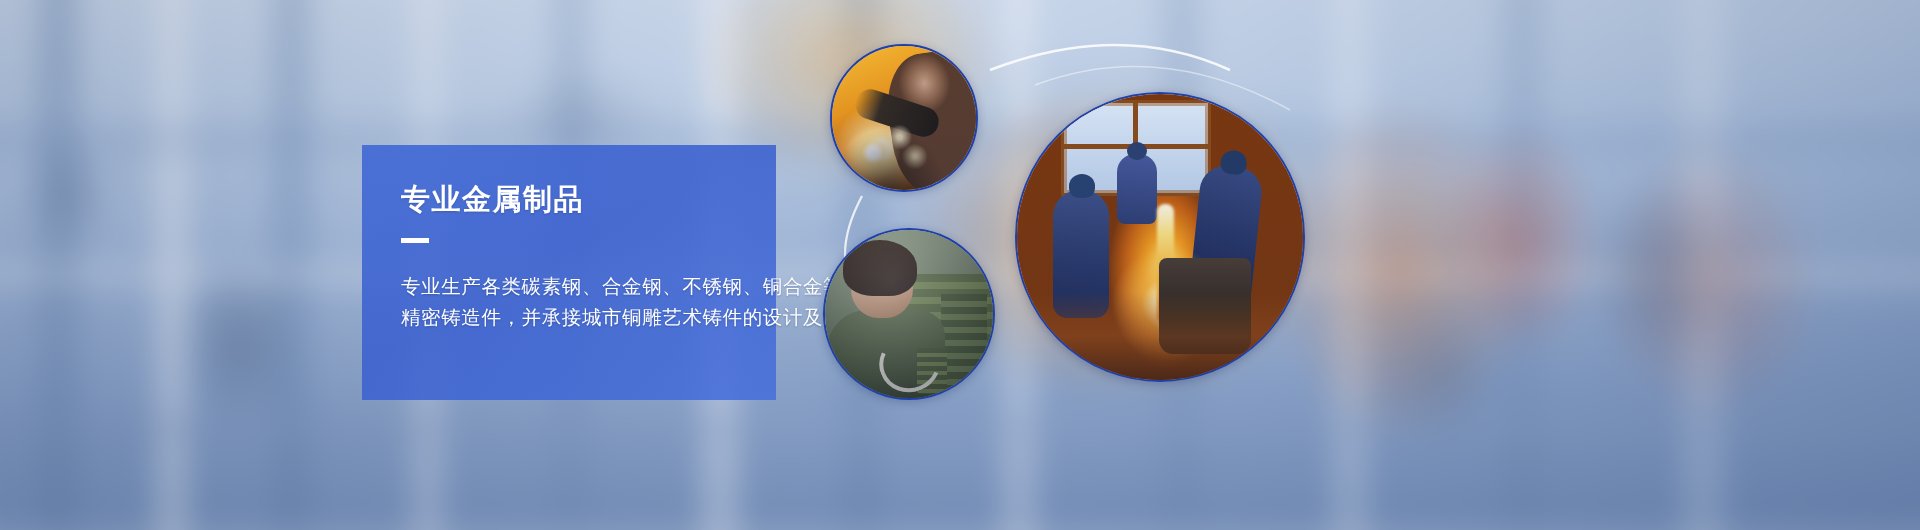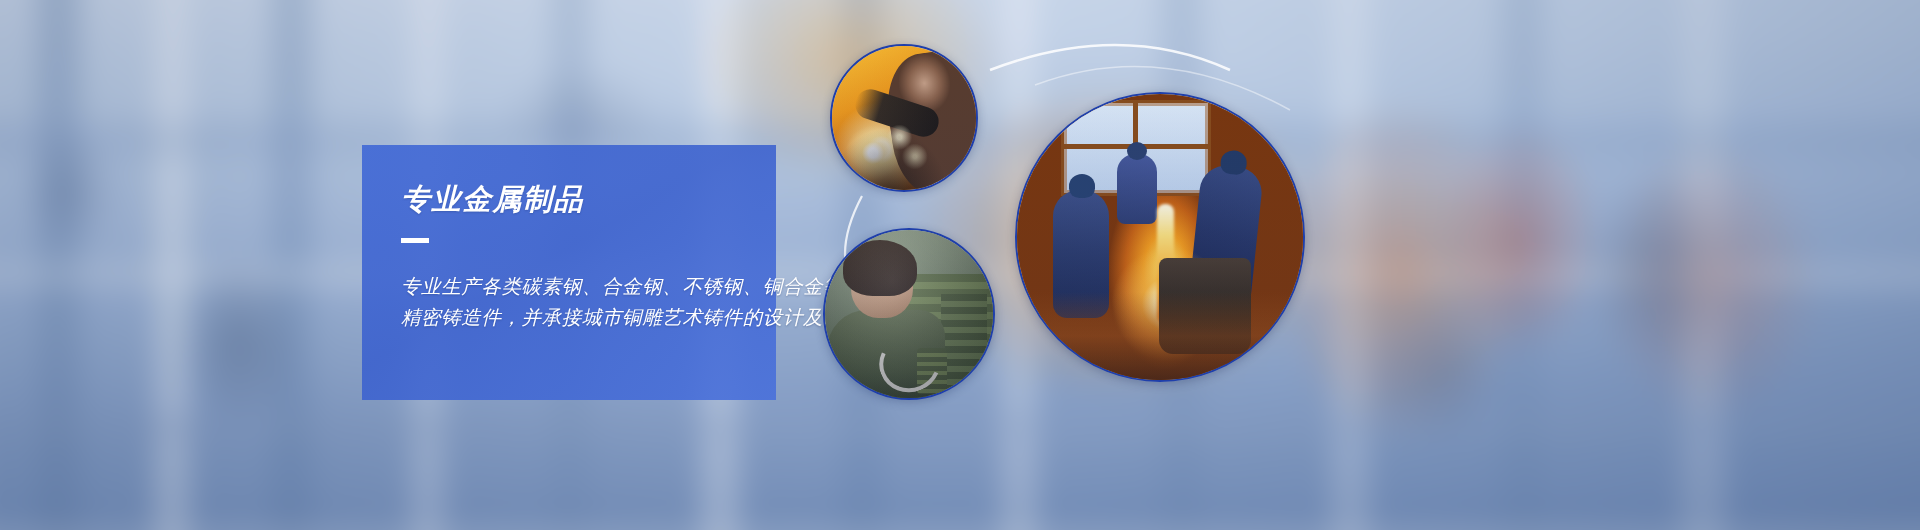--- a/index.html
+++ b/index.html
@@ -11,21 +11,20 @@
   }
 
   
   .banner {
     position: absolute;
     inset: 0;
     width: 1920px;
     height: 530px;
     overflow: hidden;
     background: #9fb3cf;
-    font-style: italic;
   }
 
   
   .bg-layer {
     position: absolute;
     inset: -60px;
     filter: blur(14px) saturate(1.05);
   }
   .bg-base {
     position: absolute;

